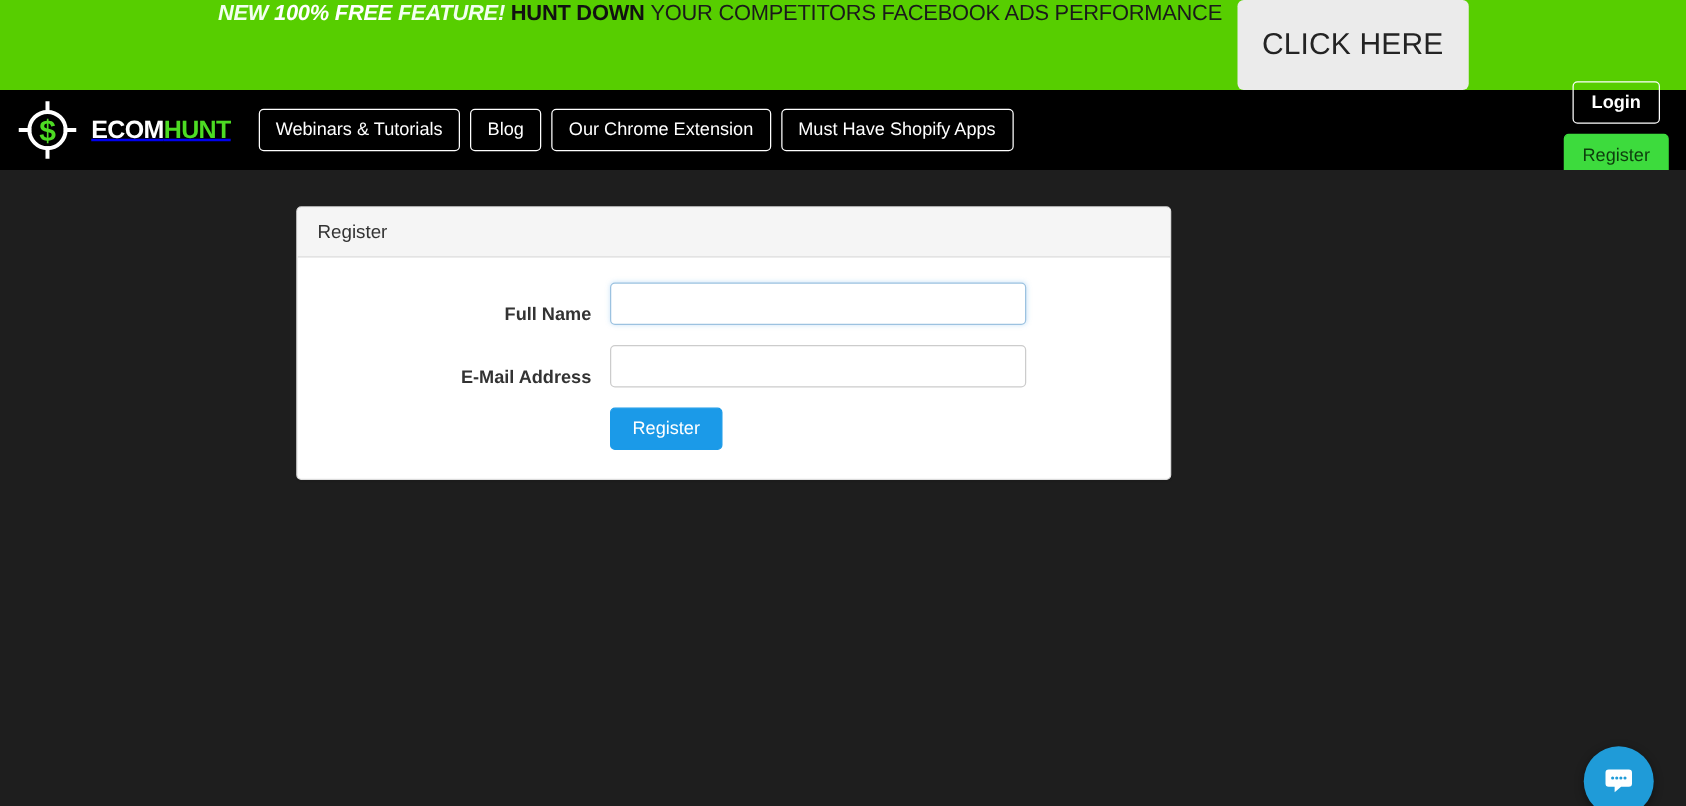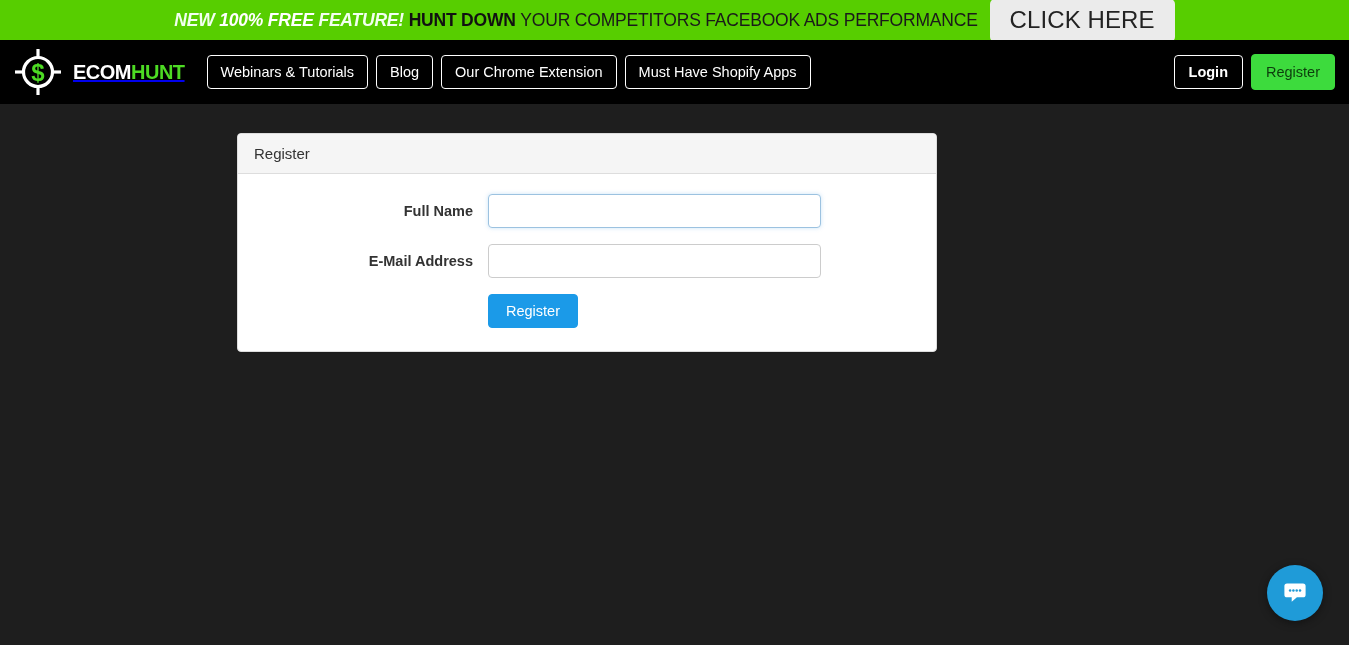--- a/index.html
+++ b/index.html
@@ -5,24 +5,23 @@
   * { box-sizing: border-box; margin: 0; padding: 0; }
   html, body {
     width: 1349px; height: 645px;
     font-family: "Liberation Sans", sans-serif;
     background: #1e1e1e;
     overflow: hidden;
   }
 
   
   .promo-bar {
-    height: 40px;
+    height: 72px;
     background: #57ce00;
     display: flex;
-    align-items: center;
     justify-content: center;
     gap: 12px;
     position: relative;
   }
   .promo-text {
     font-size: 17.5px;
     letter-spacing: -0.2px;
     white-space: nowrap;
     color: #0f0f0f;
   }
@@ -89,20 +88,21 @@
     white-space: nowrap;
     cursor: pointer;
     font-family: "Liberation Sans", sans-serif;
   }
 
   .auth-group {
     margin-left: auto;
     display: flex;
     align-items: center;
     gap: 8px;
+    flex-direction: column;
   }
   .btn-login {
     border: 1px solid #ffffff;
     border-radius: 4px;
     color: #ffffff;
     background: transparent;
     font-size: 14.5px;
     font-weight: bold;
     padding: 8px 14px;
     text-decoration: none;
@@ -150,21 +150,21 @@
     background: #f5f5f5;
     border-bottom: 1px solid #dddddd;
     padding: 11px 16px;
     font-size: 15px;
     color: #333333;
   }
   .panel-body { padding: 20px 15px 23px 15px; }
 
   .form-row {
     display: flex;
-    align-items: center;
+    align-items: flex-end;
     margin-bottom: 16px;
   }
   .form-label {
     width: 235px;
     text-align: right;
     padding-right: 15px;
     font-size: 14.5px;
     font-weight: bold;
     color: #333333;
   }

